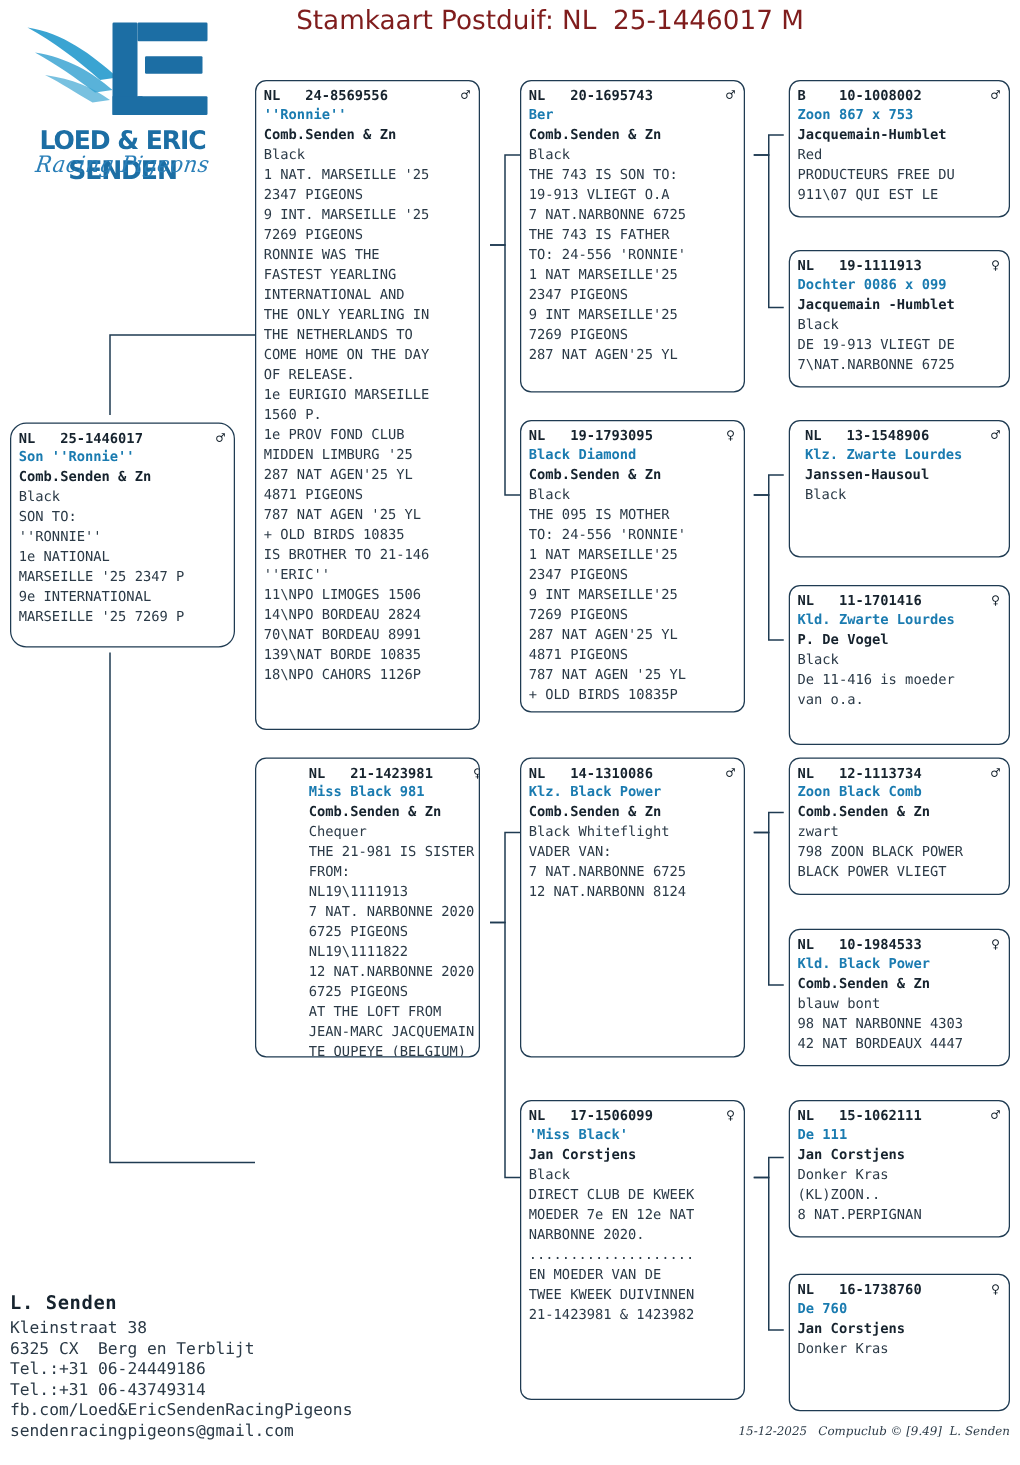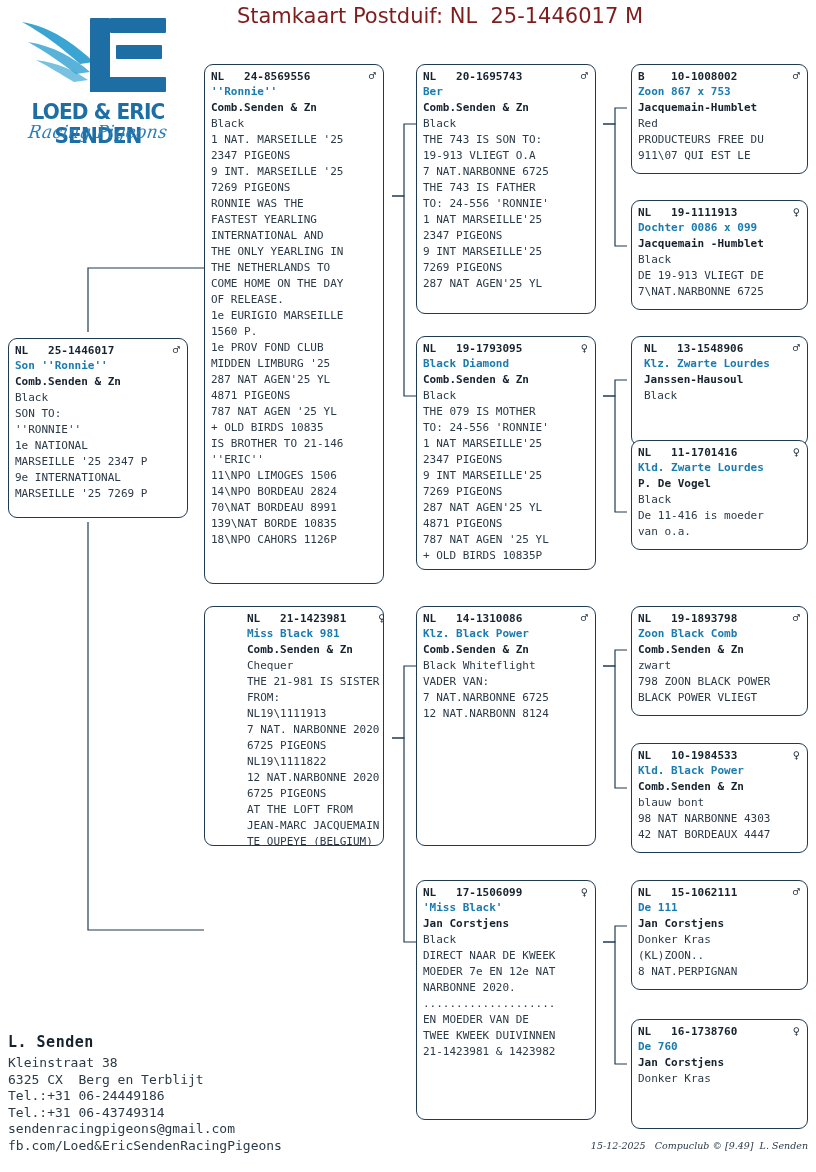--- a/index.html
+++ b/index.html
@@ -153,21 +153,21 @@
       <path d="M603 124 L615 124 L615 246 L627 246"></path>
       <path d="M603 396 L615 396 L615 380 L627 380"></path>
       <path d="M603 396 L615 396 L615 512 L627 512"></path>
       <path d="M603 666 L615 666 L615 650 L627 650"></path>
       <path d="M603 666 L615 666 L615 788 L627 788"></path>
       <path d="M603 942 L615 942 L615 926 L627 926"></path>
       <path d="M603 942 L615 942 L615 1064 L627 1064"></path>
     </g>
   </svg>
 
-  <div class="card" id="card-subject" style="left:8px; top:338px; width:180px; height:180px;">
+  <div class="card" id="card-subject" style="left:8px; top:338px; width:180px; height:180px;border-radius:13px;">
     <div class="card-inner">
       <div class="ring">
         <span>NL   25-1446017</span>
         <span class="sex-icon">♂</span>
       </div>
       <div class="name">Son ''Ronnie''</div>
       <div class="breeder">Comb.Senden &amp; Zn</div>
       <div class="color">Black</div>
       <div class="notes">
           <div class="line">SON TO:</div>
@@ -272,21 +272,21 @@
   <div class="card" style="left:416px; top:336px; width:180px; height:234px;">
     <div class="card-inner">
       <div class="ring">
         <span>NL   19-1793095</span>
         <span class="sex-icon">♀</span>
       </div>
       <div class="name">Black Diamond</div>
       <div class="breeder">Comb.Senden &amp; Zn</div>
       <div class="color">Black</div>
       <div class="notes">
-          <div class="line">THE 079 IS MOTHER</div>
+          <div class="line">THE 095 IS MOTHER</div>
           <div class="line">TO: 24-556 'RONNIE'</div>
           <div class="line">1 NAT MARSEILLE'25</div>
           <div class="line">2347 PIGEONS</div>
           <div class="line">9 INT MARSEILLE'25</div>
           <div class="line">7269 PIGEONS</div>
           <div class="line">287 NAT AGEN'25 YL</div>
           <div class="line">4871 PIGEONS</div>
           <div class="line">787 NAT AGEN '25 YL</div>
           <div class="line">+ OLD BIRDS 10835P</div>
         </div>
@@ -313,21 +313,21 @@
   <div class="card" style="left:416px; top:880px; width:180px; height:240px;">
     <div class="card-inner">
       <div class="ring">
         <span>NL   17-1506099</span>
         <span class="sex-icon">♀</span>
       </div>
       <div class="name">'Miss Black'</div>
       <div class="breeder">Jan Corstjens</div>
       <div class="color">Black</div>
       <div class="notes">
-          <div class="line">DIRECT NAAR DE KWEEK</div>
+          <div class="line">DIRECT CLUB DE KWEEK</div>
           <div class="line">MOEDER 7e EN 12e NAT</div>
           <div class="line">NARBONNE 2020.</div>
           <div class="line">....................</div>
           <div class="line">EN MOEDER VAN DE</div>
           <div class="line">TWEE KWEEK DUIVINNEN</div>
           <div class="line">21-1423981 &amp; 1423982</div>
         </div>
     </div>
   </div>
 
@@ -369,40 +369,40 @@
         <span>NL   13-1548906</span>
         <span class="sex-icon">♂</span>
       </div>
       <div class="name">Klz. Zwarte Lourdes</div>
       <div class="breeder">Janssen-Hausoul</div>
       <div class="color">Black</div>
       <div class="notes"></div>
     </div>
   </div>
 
-  <div class="card" style="left:631px; top:440px; width:177px; height:110px;">
+  <div class="card" style="left:631px; top:468px; width:177px; height:128px;">
     <div class="card-inner">
       <div class="ring">
         <span>NL   11-1701416</span>
         <span class="sex-icon">♀</span>
       </div>
       <div class="name">Kld. Zwarte Lourdes</div>
       <div class="breeder">P. De Vogel</div>
       <div class="color">Black</div>
       <div class="notes">
           <div class="line">De 11-416 is moeder</div>
           <div class="line">van o.a.</div>
         </div>
     </div>
   </div>
 
   <div class="card" style="left:631px; top:606px; width:177px; height:110px;">
     <div class="card-inner">
       <div class="ring">
-        <span>NL   19-1893798</span>
+        <span>NL   12-1113734</span>
         <span class="sex-icon">♂</span>
       </div>
       <div class="name">Zoon Black Comb</div>
       <div class="breeder">Comb.Senden &amp; Zn</div>
       <div class="color">zwart</div>
       <div class="notes">
           <div class="line">798 ZOON BLACK POWER</div>
           <div class="line">BLACK POWER VLIEGT</div>
         </div>
     </div>
@@ -453,20 +453,20 @@
     </div>
   </div>
 
   <div id="owner-block">
     <div id="owner-name">L. Senden</div>
     <div id="owner-address">
         <div class="line">Kleinstraat 38</div>
         <div class="line">6325 CX  Berg en Terblijt</div>
         <div class="line">Tel.:+31 06-24449186</div>
         <div class="line">Tel.:+31 06-43749314</div>
+        <div class="line">fb.com/Loed&amp;EricSendenRacingPigeons</div>
         <div class="line">sendenracingpigeons@gmail.com</div>
-        <div class="line">fb.com/Loed&amp;EricSendenRacingPigeons</div>
       </div>
   </div>
 
   <div id="footer-meta">15-12-2025   Compuclub © [9.49]  L. Senden</div>
 
 </div>
 
 </body></html>

